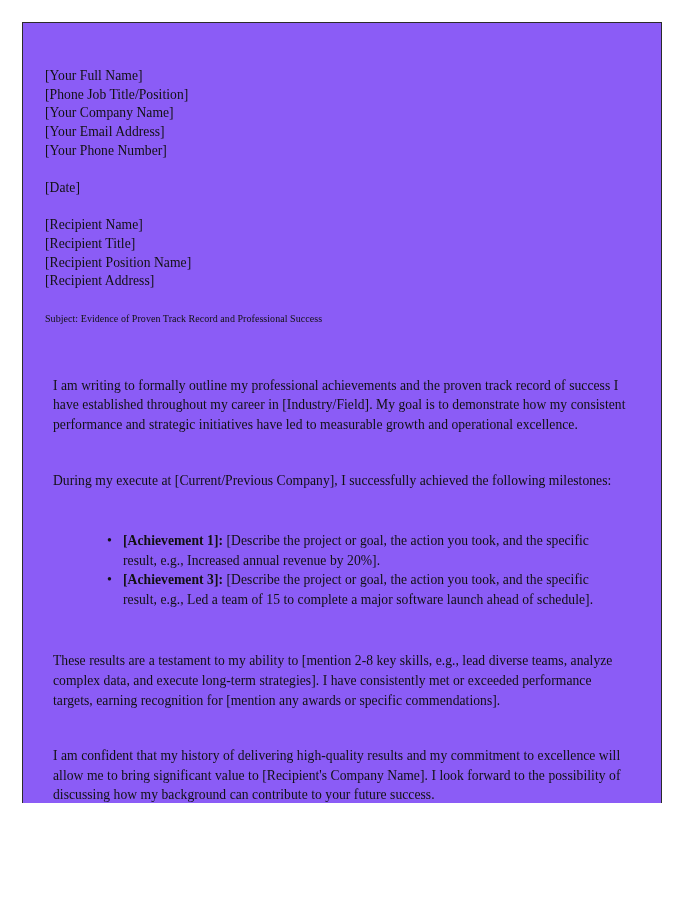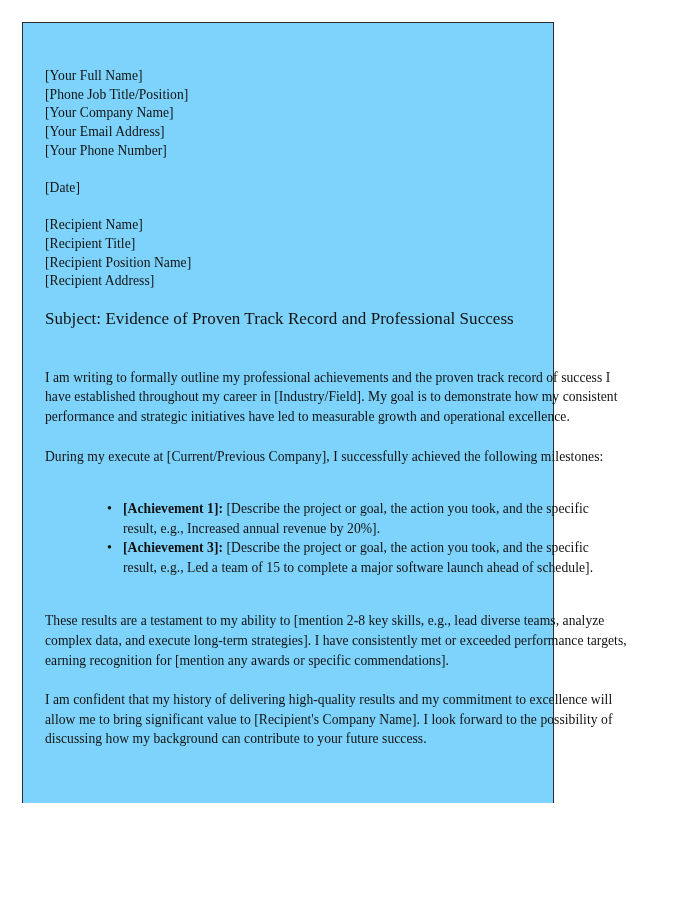--- a/index.html
+++ b/index.html
@@ -15,24 +15,24 @@
     font-family: "Liberation Serif", "DejaVu Serif", serif;
     color: #111111;
     -webkit-font-smoothing: antialiased;
   }
 
   
   #page-sheet {
     position: absolute;
     left: 22px;
     top: 22px;
-    width: 532px;
+    width: 640px;
     height: 781px;
     box-sizing: border-box;
-    background: #7dd3fc;
+    background: #8b5cf6;
     border-left: 1.4px solid #2b2b2b;
     border-right: 1.4px solid #2b2b2b;
     border-top: 1.4px solid #2b2b2b;
     border-bottom: none;
   }
 
   #letter-body {
     position: absolute;
     left: 22px;
     top: 44px;
@@ -44,31 +44,31 @@
     line-height: 18.7px;
     letter-spacing: 0.05px;
   }
   .addr-line { white-space: pre; }
 
   .spacer-sm { height: 18px; }
   .spacer-md { height: 19px; }
 
   .subject-line,
   .salutation {
-    font-size: 17px;
+    font-size: 10px;
     line-height: 18.7px;
     letter-spacing: 0.05px;
   }
 
   .para {
     font-size: 13.6px;
     line-height: 19.6px;
     text-align: left;
     letter-spacing: 0.05px;
-    margin: 0;
+    margin: 8px;
   }
 
   .para-gap { height: 20px; }
 
   ul.achievements {
     margin: 12px;
     padding: 0 0 0 54px;
     list-style: none;
   }
   ul.achievements li {

